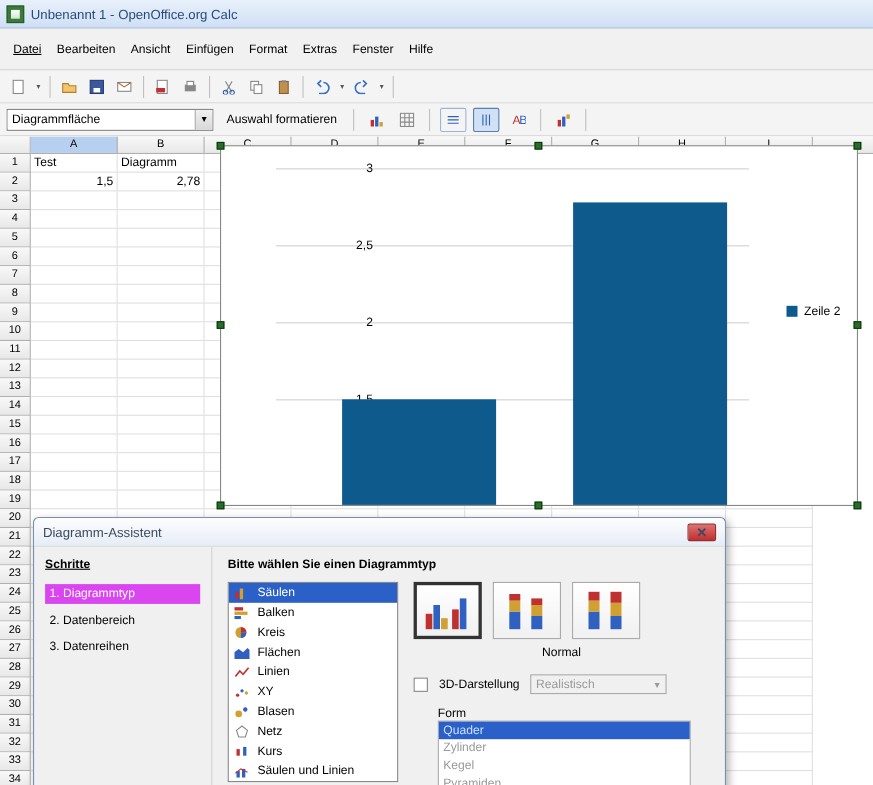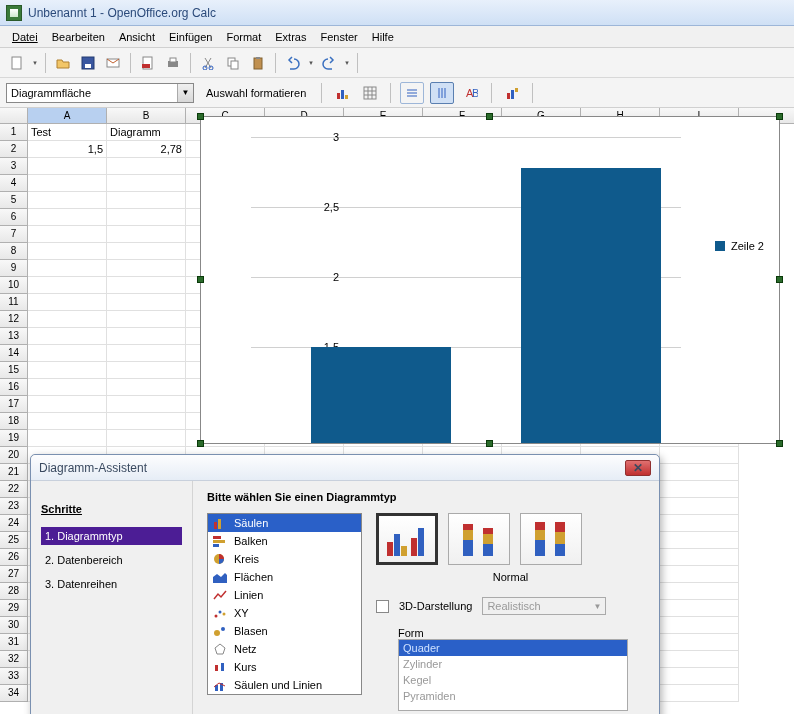--- a/index.html
+++ b/index.html
@@ -5,21 +5,21 @@
 * { box-sizing: border-box; margin: 0; padding: 0; font-family: Tahoma, Arial, sans-serif; font-size: 11px; }
 body { background: #e8e8e8; width: 794px; height: 714px; overflow: hidden; position: relative; }
 
 
 .titlebar { background: linear-gradient(#e8f0fb, #cfe0f5); height: 26px; display: flex; align-items: center; padding: 0 6px; border-bottom: 1px solid #9db6d8; }
 .titlebar .app-icon { width: 16px; height: 16px; background: #3a7a3a; border: 1px solid #2a5a2a; margin-right: 6px; position:relative; }
 .titlebar .app-icon::after{content:'';position:absolute;inset:3px;background:linear-gradient(#fff,#cde8cd);}
 .titlebar .title { color: #2b4a7a; font-size: 12px; }
 
 
-.menubar { background: #f1f1f1; height: 22px; display: flex; align-items: center; padding: 0 6px; gap: 2px; border-bottom: 1px solid #d0d0d0; }
+.menubar { background: #f1f1f1; height: 38px; display: flex; align-items: center; padding: 0 6px; gap: 2px; border-bottom: 1px solid #d0d0d0; }
 .menubar .menu-item { padding: 3px 6px; cursor: default; }
 .menubar .underline { text-decoration: underline; }
 
 
 .toolbar { background: #f4f4f4; height: 30px; display: flex; align-items: center; padding: 0 6px; gap: 3px; border-bottom: 1px solid #d8d8d8; }
 .tool-btn { width: 22px; height: 22px; border: 1px solid transparent; display: inline-flex; align-items: center; justify-content: center; cursor: pointer; border-radius: 2px; }
 .tool-sep { width: 1px; height: 20px; background: #c0c0c0; margin: 0 3px; }
 .tool-dropdown { width: 8px; height: 22px; display: inline-flex; align-items: center; justify-content: center; font-size: 7px; color: #555; }
 
 
@@ -47,33 +47,33 @@
 
 .chart-frame { position: absolute; left: 200px; top: 8px; width: 580px; height: 328px; background: #fff; border: 1px solid #888; }
 .chart-frame .handle { position:absolute; width:7px; height:7px; background:#2a6a2a; border:1px solid #0a3a0a; }
 .handle.tl{left:-4px;top:-4px}.handle.tm{left:50%;top:-4px;margin-left:-4px}.handle.tr{right:-4px;top:-4px}
 .handle.ml{left:-4px;top:50%;margin-top:-4px}.handle.mr{right:-4px;top:50%;margin-top:-4px}
 .handle.bl{left:-4px;bottom:-4px}.handle.bm{left:50%;bottom:-4px;margin-left:-4px}.handle.br{right:-4px;bottom:-4px}
 .chart-plot { position: absolute; left: 50px; top: 20px; width: 430px; height: 280px; }
 .grid-line { position:absolute; left:0; right:0; height:1px; background:#d0d0d0; }
 .y-tick { position:absolute; right: 440px; width: 40px; text-align: right; font-size: 11px; transform: translateY(-50%); }
 .bar { position:absolute; background:#0f5a8c; }
-.legend { position:absolute; right: 15px; top: 123px; display:flex; align-items:center; gap:6px; }
+.legend { position:absolute; right: 15px; top: 144px; display:flex; align-items:center; gap:6px; }
 .legend .swatch { width:10px; height:10px; background:#0f5a8c; }
 
 
 .dialog { position: absolute; left: 30px; top: 346px; width: 630px; height: 360px; background: #f0f0f0; border: 1px solid #7a90b0; border-radius: 5px; box-shadow: 2px 3px 8px rgba(0,0,0,0.3); }
 .dlg-title { background: linear-gradient(#fdfdfe, #e6edf6); height: 26px; border-bottom: 1px solid #c8d0dc; display:flex; align-items:center; padding: 0 8px; border-radius: 5px 5px 0 0; }
 .dlg-title span { color: #3a4a60; font-size: 12px; }
 .dlg-close { margin-left:auto; width: 26px; height:16px; background:linear-gradient(#e07070,#c03030); border:1px solid #903030; border-radius:2px; color:#fff; display:flex;align-items:center;justify-content:center; font-size:10px; font-weight:bold; }
 .dlg-body { display:flex; height: 292px; }
 .dlg-steps { width: 162px; padding: 10px 10px; border-right: 1px solid #d4d4d4; }
-.dlg-steps h4 { font-weight:bold; text-decoration: underline; margin-bottom: 12px; font-size: 11px; margin-top: 12px; }
+.dlg-steps h4 { font-weight:bold; text-decoration: underline; margin-bottom: 12px; font-size: 11px; }
 .step { padding: 3px 4px; margin-bottom: 6px; }
-.step.active { background: #4c1d95; color: #fff; }
+.step.active { background: #d946ef; color: #fff; }
 .dlg-main { flex:1; padding: 10px 14px; }
 .dlg-main h4 { font-weight: bold; margin-bottom: 10px; }
 .dlg-row { display:flex; gap: 14px; }
 .type-list { width: 155px; height: 182px; border: 1px solid #888; background:#fff; overflow:hidden; }
 .type-item { display:flex; align-items:center; gap:6px; padding: 1px 4px; height:18px; }
 .type-item.sel { background:#2a60c8; color:#fff; }
 .type-ico { width:16px; height:14px; display:inline-flex; align-items:center; justify-content:center; }
 .subtype-area { flex: 1; }
 .subtype-row { display:flex; gap: 10px; }
 .subtype { width: 62px; height: 52px; border: 1px solid #aaa; background: linear-gradient(#fff,#f0f0f0); display:flex; align-items:center; justify-content:center; position:relative; }

